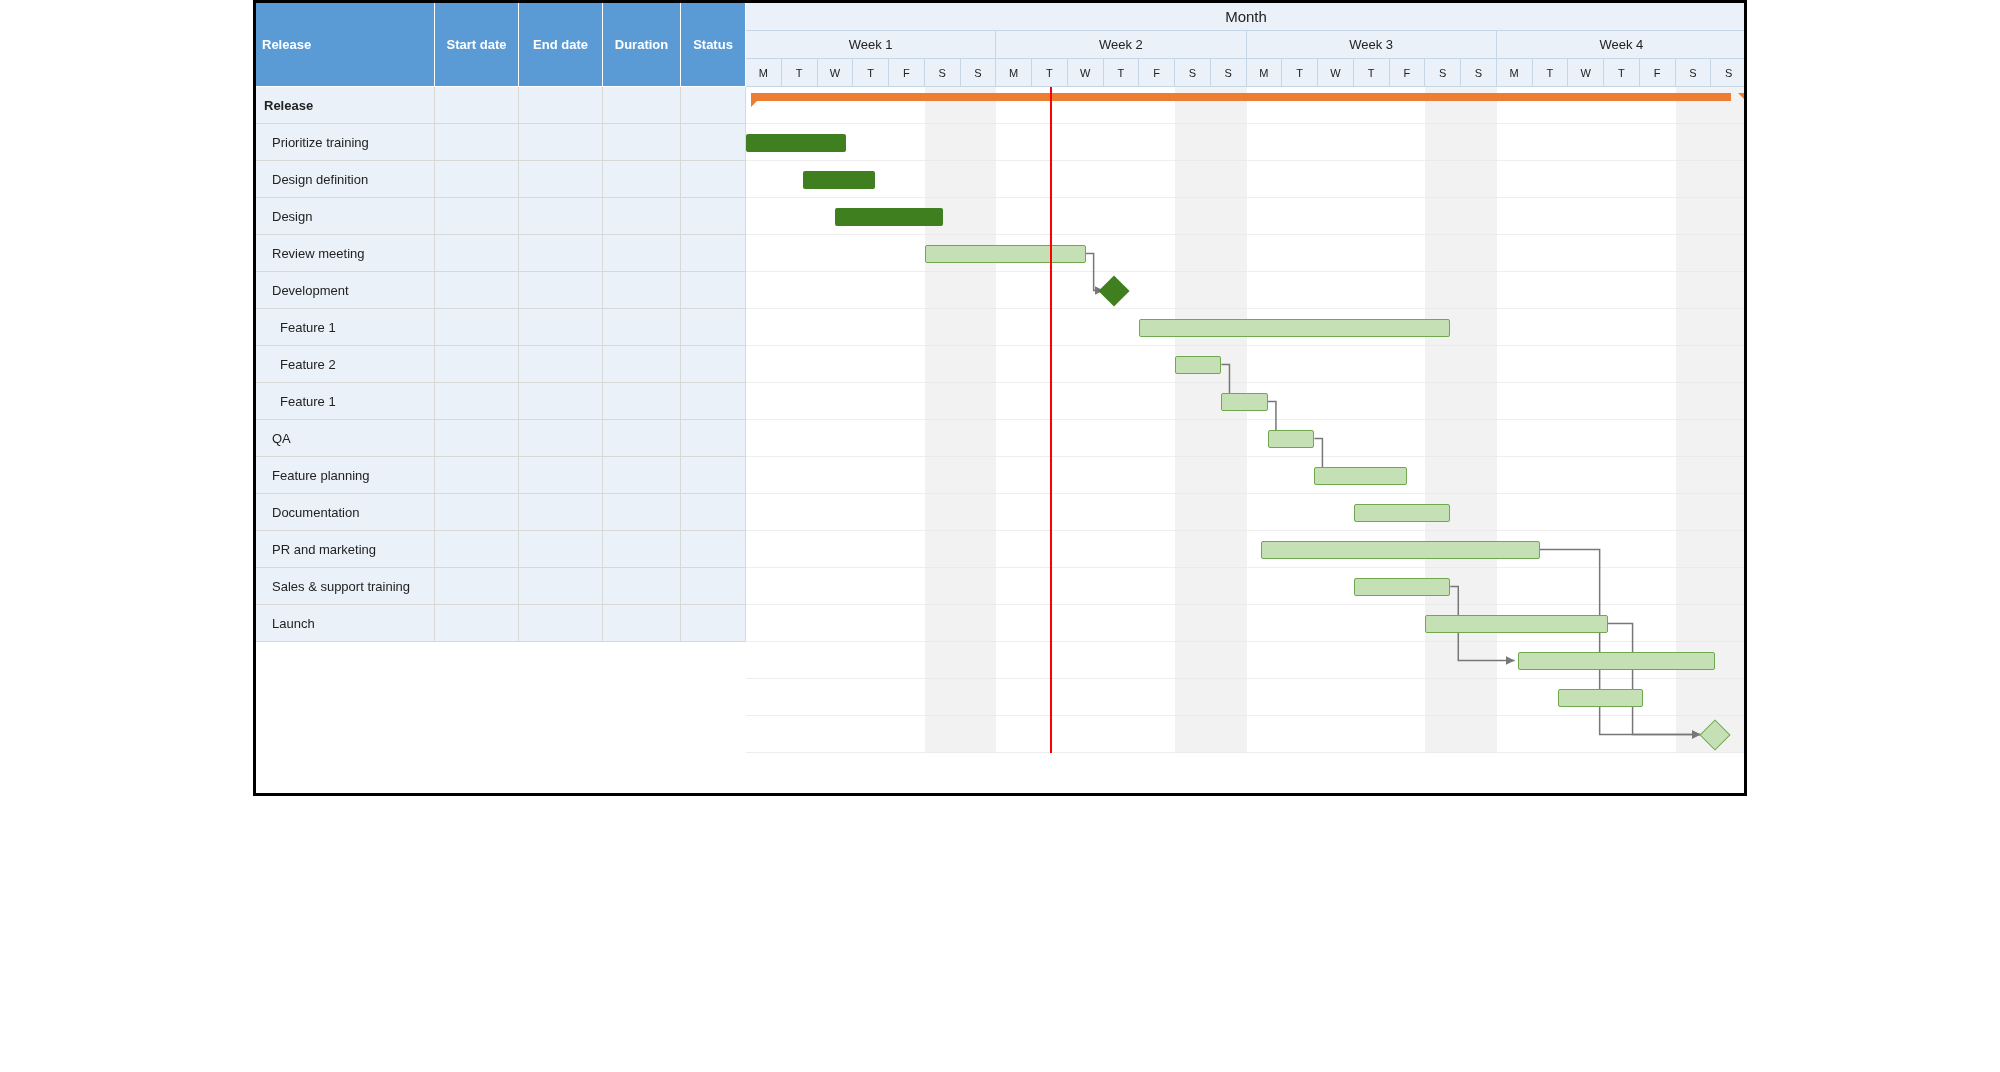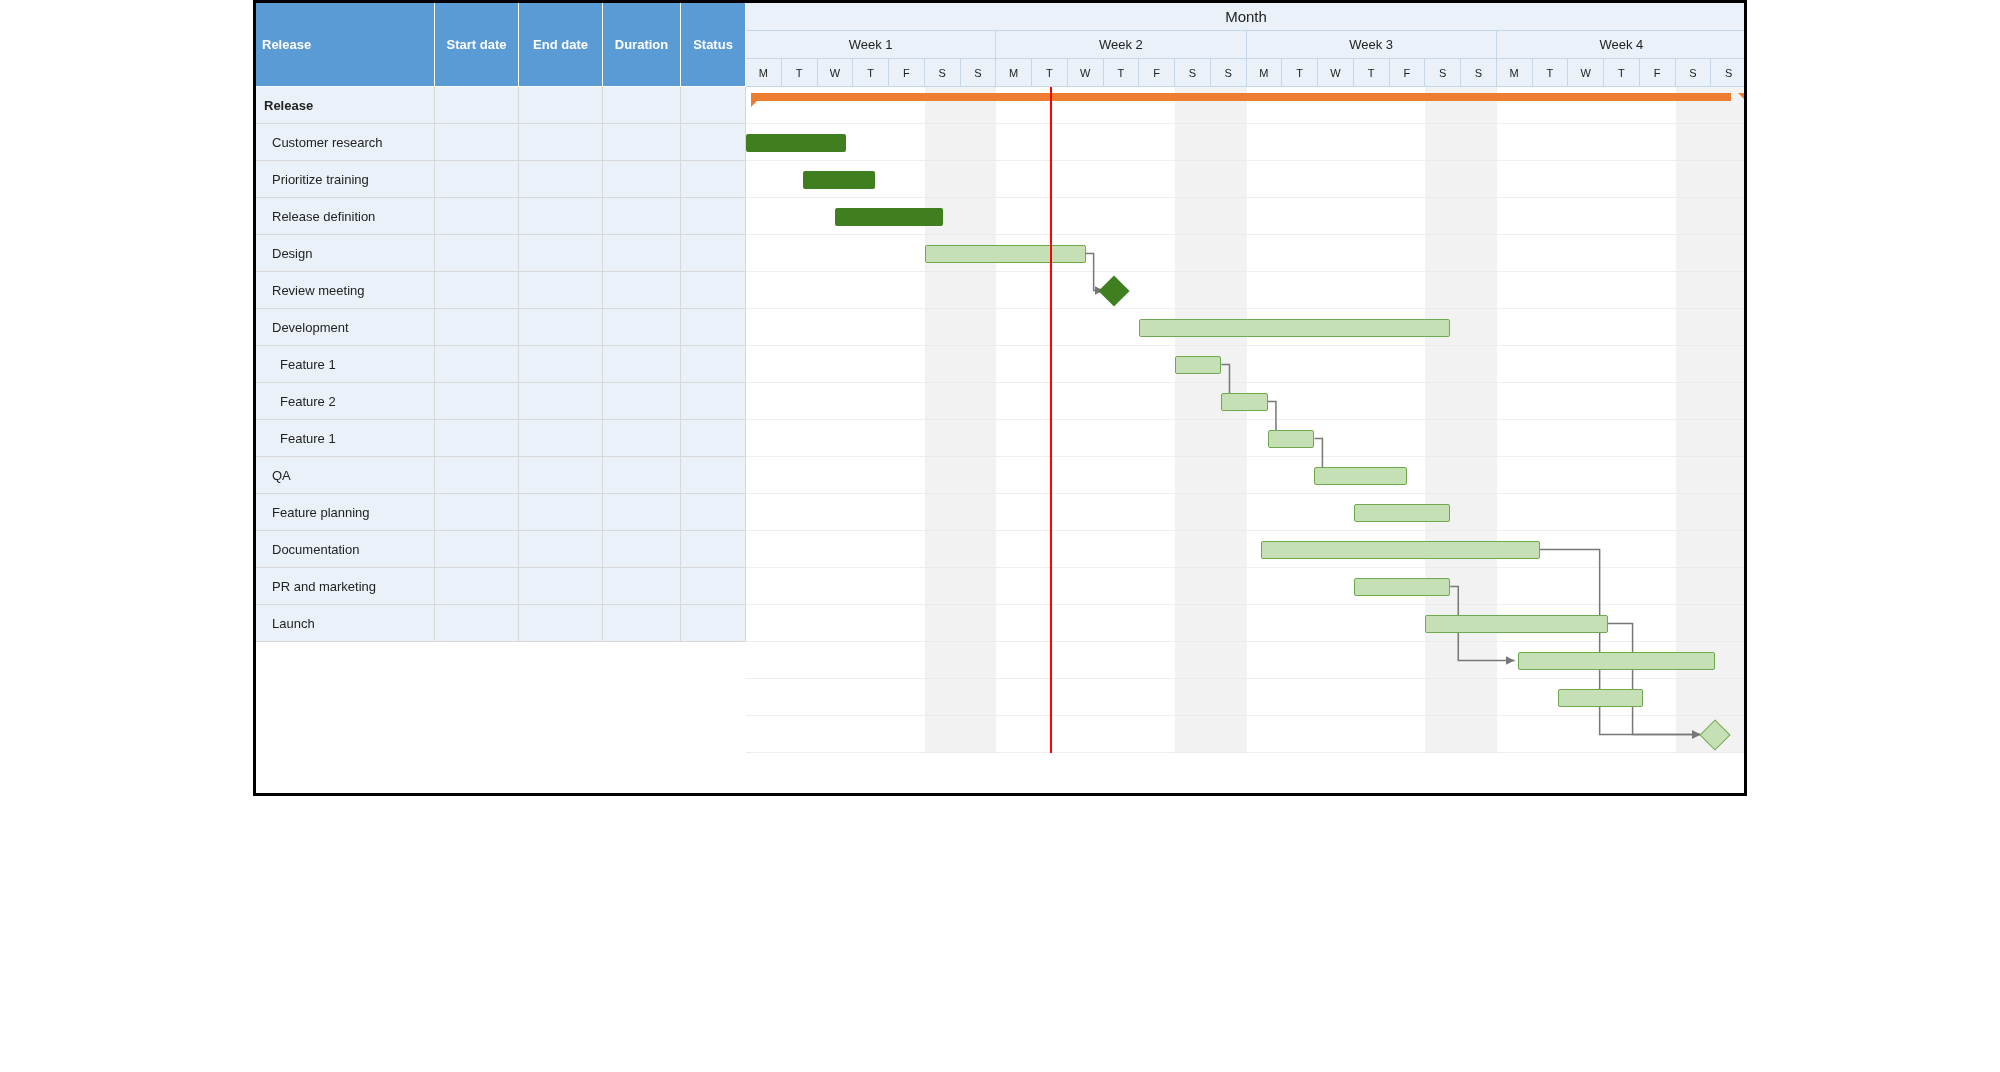--- a/index.html
+++ b/index.html
@@ -251,35 +251,28 @@
   <div class="grid-body">
     <div class="left-panel" id="left-panel">
         <div class="left-row">
           <div class="lcell name indent0 bold">Release</div>
           <div class="lcell sd"></div>
           <div class="lcell ed"></div>
           <div class="lcell du"></div>
           <div class="lcell st"></div>
         </div>
         <div class="left-row">
-          <div class="lcell name indent1">Customer research</div>
-          <div class="lcell sd"></div>
-          <div class="lcell ed"></div>
-          <div class="lcell du"></div>
-          <div class="lcell st"></div>
-        </div>
-        <div class="left-row">
           <div class="lcell name indent1">Prioritize training</div>
           <div class="lcell sd"></div>
           <div class="lcell ed"></div>
           <div class="lcell du"></div>
           <div class="lcell st"></div>
         </div>
         <div class="left-row">
-          <div class="lcell name indent1">Release definition</div>
+          <div class="lcell name indent1">Design definition</div>
           <div class="lcell sd"></div>
           <div class="lcell ed"></div>
           <div class="lcell du"></div>
           <div class="lcell st"></div>
         </div>
         <div class="left-row">
           <div class="lcell name indent1">Design</div>
           <div class="lcell sd"></div>
           <div class="lcell ed"></div>
           <div class="lcell du"></div>
@@ -336,20 +329,27 @@
         </div>
         <div class="left-row">
           <div class="lcell name indent1">Documentation</div>
           <div class="lcell sd"></div>
           <div class="lcell ed"></div>
           <div class="lcell du"></div>
           <div class="lcell st"></div>
         </div>
         <div class="left-row">
           <div class="lcell name indent1">PR and  marketing</div>
+          <div class="lcell sd"></div>
+          <div class="lcell ed"></div>
+          <div class="lcell du"></div>
+          <div class="lcell st"></div>
+        </div>
+        <div class="left-row">
+          <div class="lcell name indent1">Sales &amp; support training</div>
           <div class="lcell sd"></div>
           <div class="lcell ed"></div>
           <div class="lcell du"></div>
           <div class="lcell st"></div>
         </div>
         <div class="left-row">
           <div class="lcell name indent1">Launch</div>
           <div class="lcell sd"></div>
           <div class="lcell ed"></div>
           <div class="lcell du"></div>

